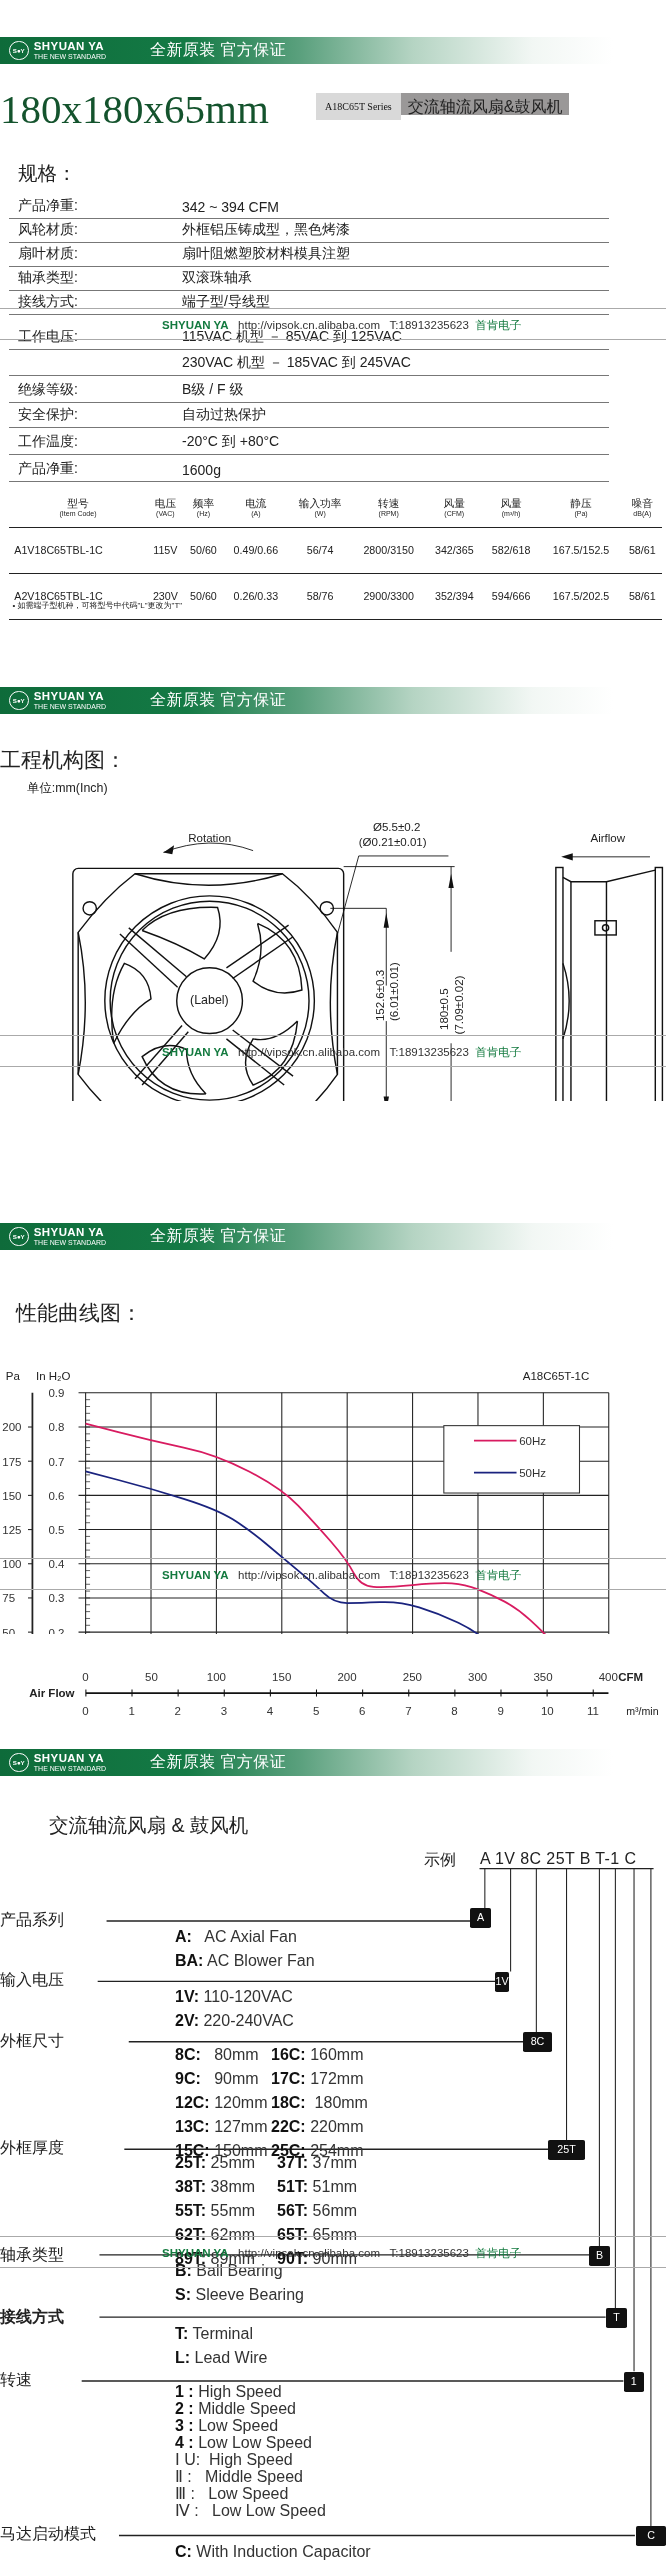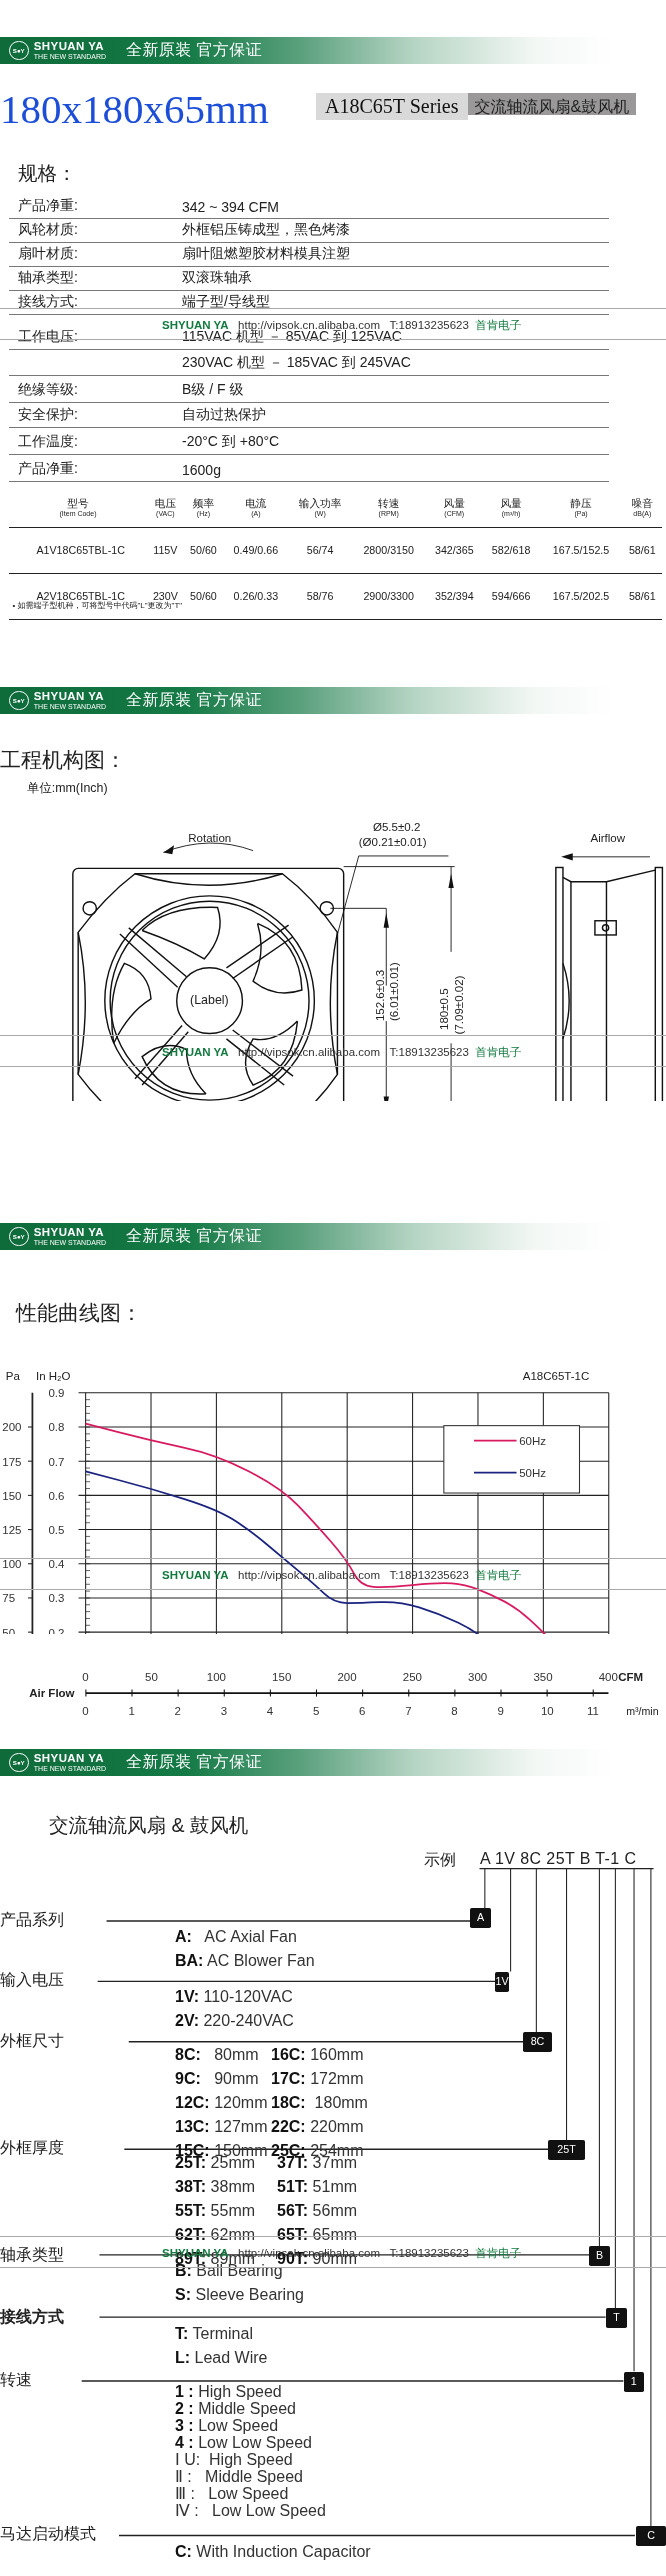--- a/index.html
+++ b/index.html
@@ -3,33 +3,33 @@
 <meta charset="utf-8">
 <style>
   * { box-sizing: border-box; margin: 0; padding: 0; }
   body { width: 666px; height: 2576px; background: #fff; font-family: "Liberation Sans", "DejaVu Sans", sans-serif; color: #222; position: relative; overflow: hidden; }
   .abs { position: absolute; }
   .banner { position: absolute; left: 0; width: 666px; height: 27px; background: linear-gradient(to right, #0e6b3a 0%, #147a45 28%, #5aa07d 45%, #b5d4c3 62%, #f2f7f4 80%, #ffffff 92%); display: flex; align-items: center; }
   .banner .logo { width: 19.5px; height: 19.5px; margin-left: 9px; border: 1.3px solid #fff; border-radius: 50%; display: flex; align-items: center; justify-content: center; color: #fff; font-size: 6.2px; font-weight: bold; }
   .banner .brand { margin-left: 5.3px; color: #fff; line-height: 1; }
   .banner .brand .b1 { font-size: 11.5px; font-weight: bold; letter-spacing: 0.4px; }
   .banner .brand .b2 { font-size: 7px; }
-  .banner .slogan { margin-left: 20px; color: #fff; font-size: 16px; letter-spacing: 0.4px; }
-  .title-big { font-family: "Liberation Serif", "DejaVu Serif", serif; font-size: 41px; color: #1d4ed8; }
-  .series-tag { background: #d9d9d9; font-family: "Liberation Serif", serif; font-size: 20px; color: #111; height: 27px; line-height: 27px; padding: 0 9px; }
+  .banner .slogan { margin-left: 44px; color: #fff; font-size: 16px; letter-spacing: 0.4px; }
+  .title-big { font-family: "Liberation Serif", "DejaVu Serif", serif; font-size: 41px; color: #14532d; }
+  .series-tag { background: #d9d9d9; font-family: "Liberation Serif", serif; font-size: 10px; color: #111; height: 27px; line-height: 27px; padding: 0 9px; }
   .series-tag2 { background: #9a9898; font-size: 16px; color: #222; height: 22px; line-height: 27px; padding: 0 7px; }
   .h2 { font-size: 19.5px; color: #222; }
   .spec-row { position: absolute; left: 9px; width: 600px; height: 24px; border-bottom: 1.3px solid #777; font-size: 14px; }
   .spec-row .k { position: absolute; left: 9px; bottom: 2.7px; }
   .spec-row .v { position: absolute; left: 173px; bottom: 2.7px; }
   table.models { position: absolute; left: 9px; top: 493px; width: 653px; border-collapse: collapse; }
   table.models th { font-weight: normal; font-size: 10.7px; line-height: 1.1; padding: 5.3px 0 9px; border-bottom: 1.8px solid #222; }
   table.models th small { display: block; font-size: 7px; }
   table.models td { font-size: 10.7px; text-align: center; height: 46px; border-bottom: 1.8px solid #222; }
-  table.models td:first-child { text-align: center; padding-left: 5.3px; }
+  table.models td:first-child { text-align: left; padding-left: 5.3px; }
   .note { font-size: 8px; }
   .wm { position: absolute; left: 0; width: 666px; height: 32px; border-top: 0.9px solid #aaa; border-bottom: 0.9px solid #aaa; }
   .wm .t { position: absolute; left: 162px; top: 9px; font-size: 11.5px; white-space: nowrap; }
   .wm .g { color: #137a3f; font-weight: bold; }
   .wm .g2 { color: #137a3f; }
   .wm .k { color: #333; }
   svg text { font-family: "Liberation Sans", "DejaVu Sans", sans-serif; }
   .code-label { position: absolute; font-size: 16px; color: #222; }
   .code-desc { position: absolute; left: 175px; font-size: 16px; color: #333; line-height: 23.5px; }
   .code-desc b { color: #111; font-weight: bold; }

